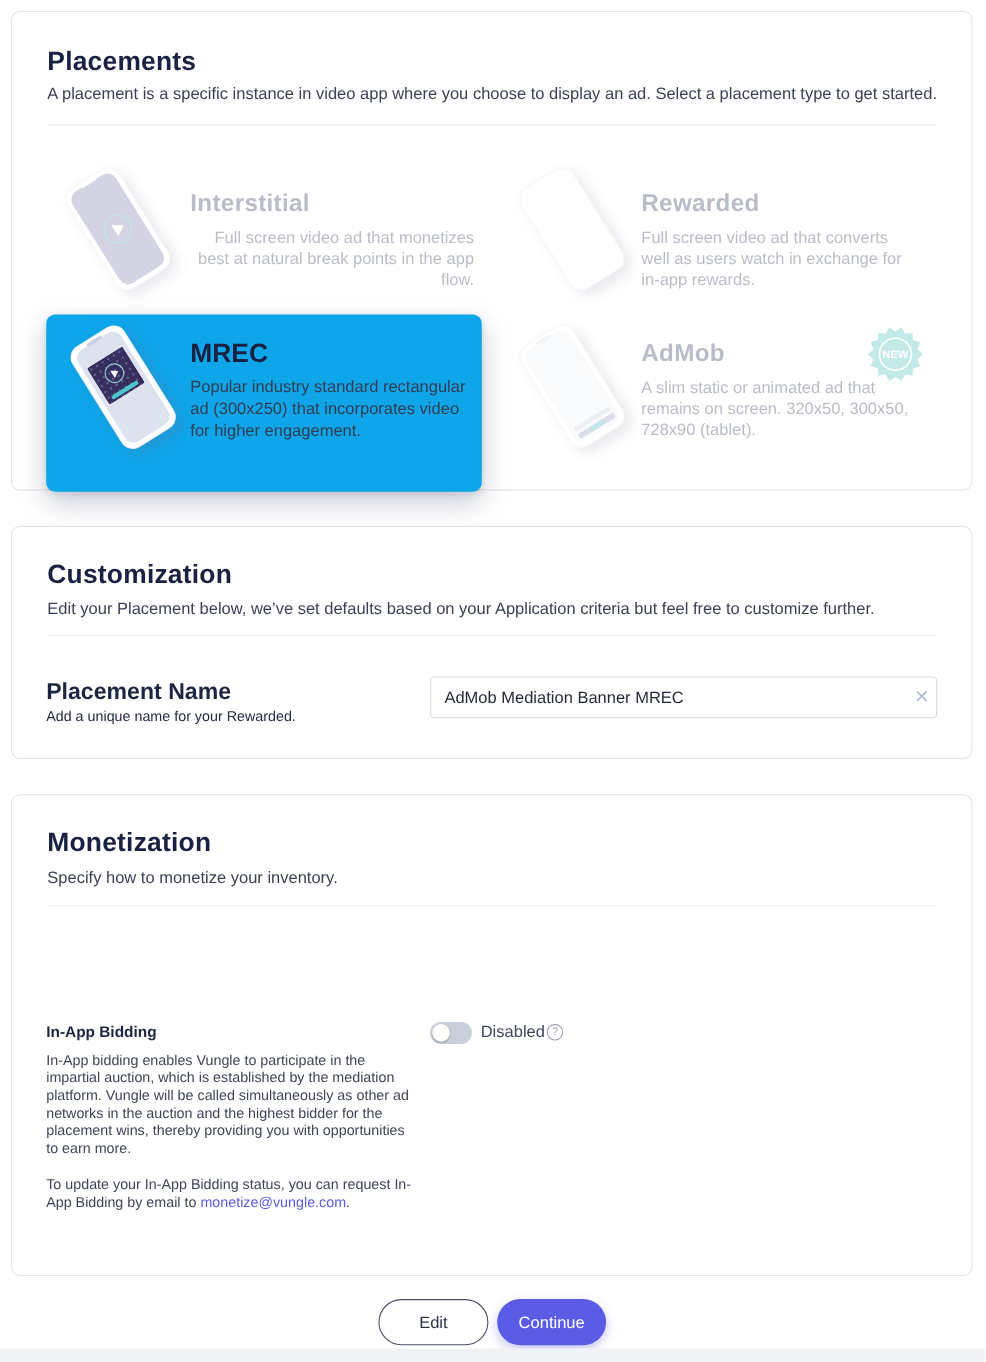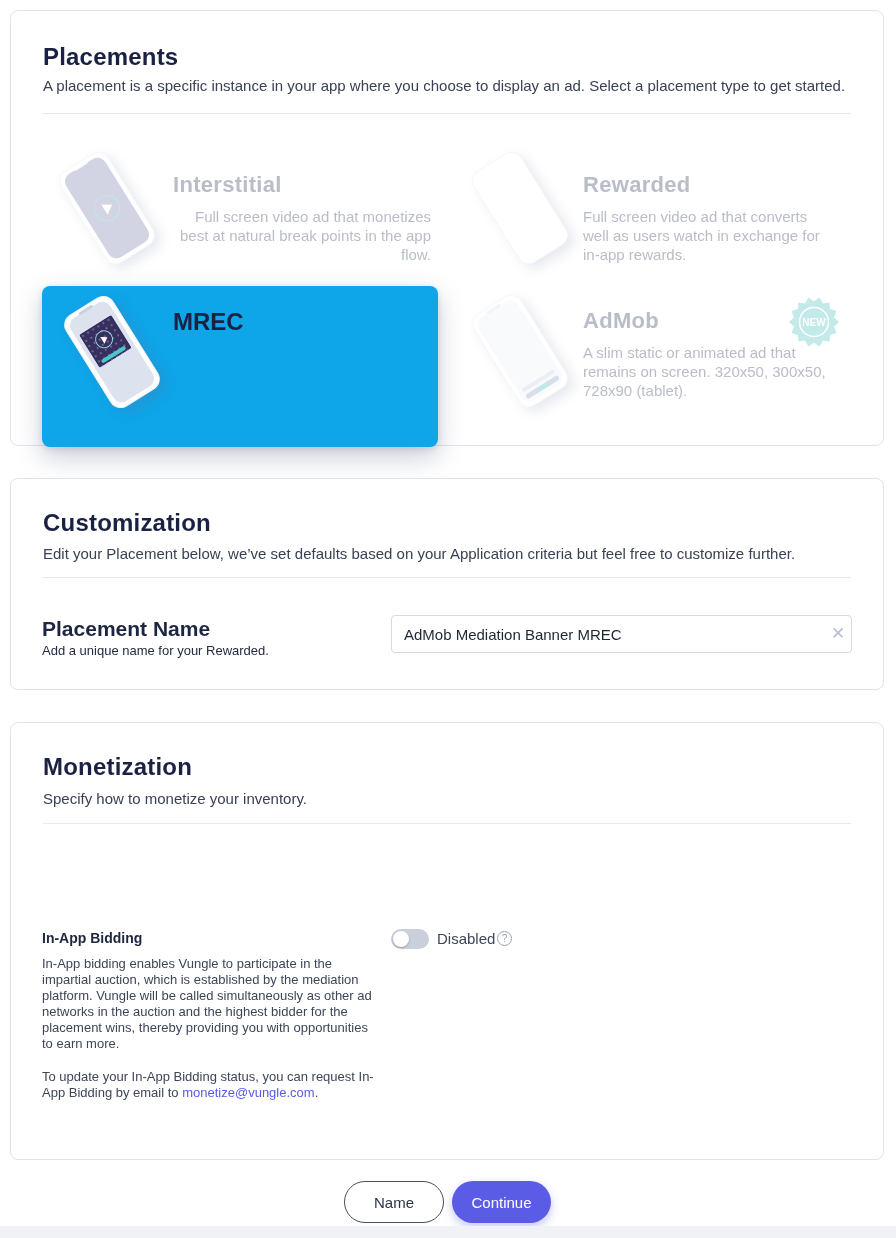--- a/index.html
+++ b/index.html
@@ -79,21 +79,21 @@
   .btn-continue { left:452px; width:99px; background:#5a5ce6; border:none; color:#fff; box-shadow:0 4px 10px rgba(90,92,230,.35); }
   .bottom-strip { position:absolute; left:0; top:1226px; width:896px; height:12px; background:#f1f2f5; }
 </style>
 </head>
 <body>
 
 <div class="page">
 
   <section class="panel panel-1">
     <h1 class="sec-title" style="top:32px;">Placements</h1>
-    <p class="sec-sub" style="top:66px;">A placement is a specific instance in your app where you choose to display an ad. Select a placement type to get started.</p>
+    <p class="sec-sub" style="top:66px;">A placement is a specific instance in video app where you choose to display an ad. Select a placement type to get started.</p>
     <div class="divider" style="top:102px;"></div>
   </section>
 
   <div>
     <div class="phone faded" style="left:79px; top:154px;">
       <div class="screen screen-lavender">
         <div class="play-circle">
             <div class="play-tri"></div>
           </div>
       </div>
@@ -120,20 +120,21 @@
         <div class="mrec-block">
           <div class="play-circle">
               <div class="play-tri"></div>
             </div>
           <div class="mrec-bar"></div>
         </div>
       </div>
       <div class="notch" style="background:#c9d1e0;"></div>
     </div>
     <div class="selected-title" style="left:131px; top:22px;">MREC</div>
+    <div class="selected-desc" style="left:131px; top:56px; width:252px;">Popular industry standard rectangular ad (300x250) that incorporates video for higher engagement.</div>
   </div>
 
   <div>
     <div class="phone faded" style="left:492px; top:297px;">
       <div class="screen screen-banner">
         <div class="banner-strip2"></div>
         <div class="banner-strip"></div>
       </div>
       <div class="notch" style="background:#e8edf4;"></div>
     </div>
@@ -170,17 +171,17 @@
   <div class="bid-note">
     <span>To update your In-App Bidding status, you can request In-App Bidding by email to </span><a class="email-link">monetize@vungle.com</a><span>.</span>
   </div>
 
   <div class="toggle">
       <div class="knob"></div>
     </div>
   <div class="toggle-status">Disabled</div>
   <div class="help-icon">?</div>
 
-  <button class="btn btn-back">Name</button>
+  <button class="btn btn-back">Edit</button>
   <button class="btn btn-continue">Continue</button>
   <div class="bottom-strip"></div>
 
 </div>
 
 </body></html>

